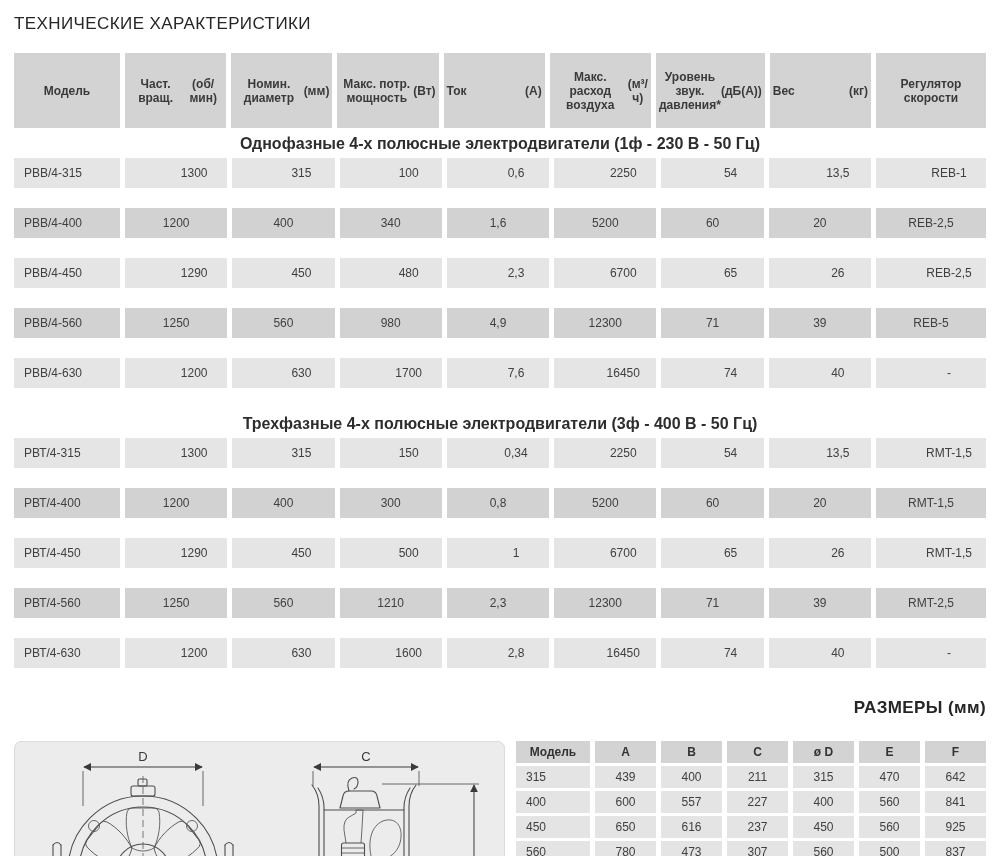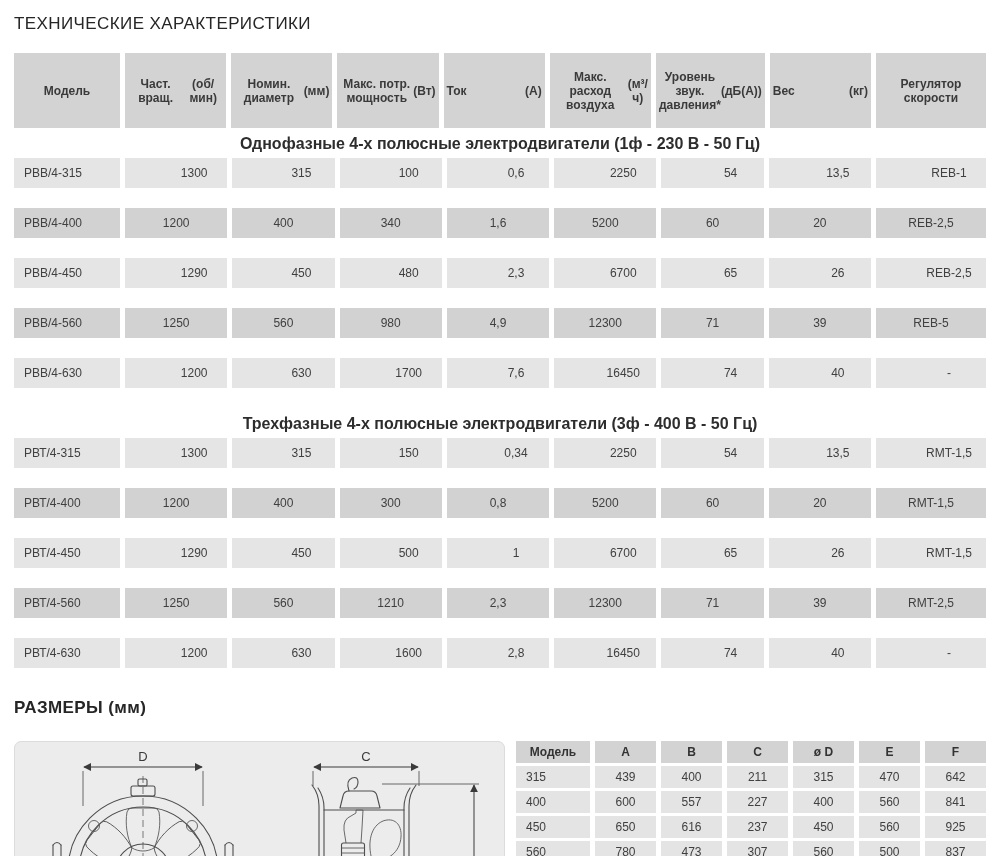--- a/index.html
+++ b/index.html
@@ -16,21 +16,21 @@
                 text-align:center; font-size:12px; font-weight:bold; color:#3a3a3a; line-height:14px; }
   .spec-hcell.v-center { justify-content:center; }
   .section-title { text-align:center; font-weight:bold; font-size:16px; color:#2d2d2d; padding:7px 0 5px; }
   .spec-row { height:30px; margin-bottom:20px; }
   .spec-row .cell { display:flex; align-items:center; justify-content:center; font-size:12px; color:#404040; }
   .spec-row.light .cell { background:#e5e5e5;padding-left:36px; }
   .spec-row.dark  .cell { background:#d2d2d2; }
   .spec-row .cell.model { justify-content:flex-start; padding-left:10px; }
 
   
-  .dims-title { font-size:17px; font-weight:bold; color:#262626; letter-spacing:.4px; margin:30px 0 0 0; line-height:20px; }
+  .dims-title { font-size:17px; font-weight:bold; color:#262626; letter-spacing:.4px; margin:30px 0 0 0; line-height:20px;text-align:right; }
   .bottom { display:flex; gap:11px; margin-top:23px; align-items:flex-start; }
   .drawing-box { width:489px; height:351px; background:#ececec; border:1px solid #dcdcdc; border-radius:7px; flex:none; }
   .dims-table { width:470px; flex:none; }
   .dims-row { display:grid; grid-template-columns:74px repeat(6,1fr); column-gap:5px; height:22px; margin-bottom:3px; }
   .dcell { display:flex; align-items:center; justify-content:center; font-size:12px; color:#404040; background:#e4e4e4; }
   .dims-row.hdr .dcell { background:#d2d3d2; font-weight:bold; color:#333; }
   .dims-row.data .dcell.first { justify-content:flex-start; padding-left:10px; }
 
   
   .ln   { fill:none; stroke:#4d4d4d; stroke-width:1.1; stroke-linecap:round; stroke-linejoin:round; }

